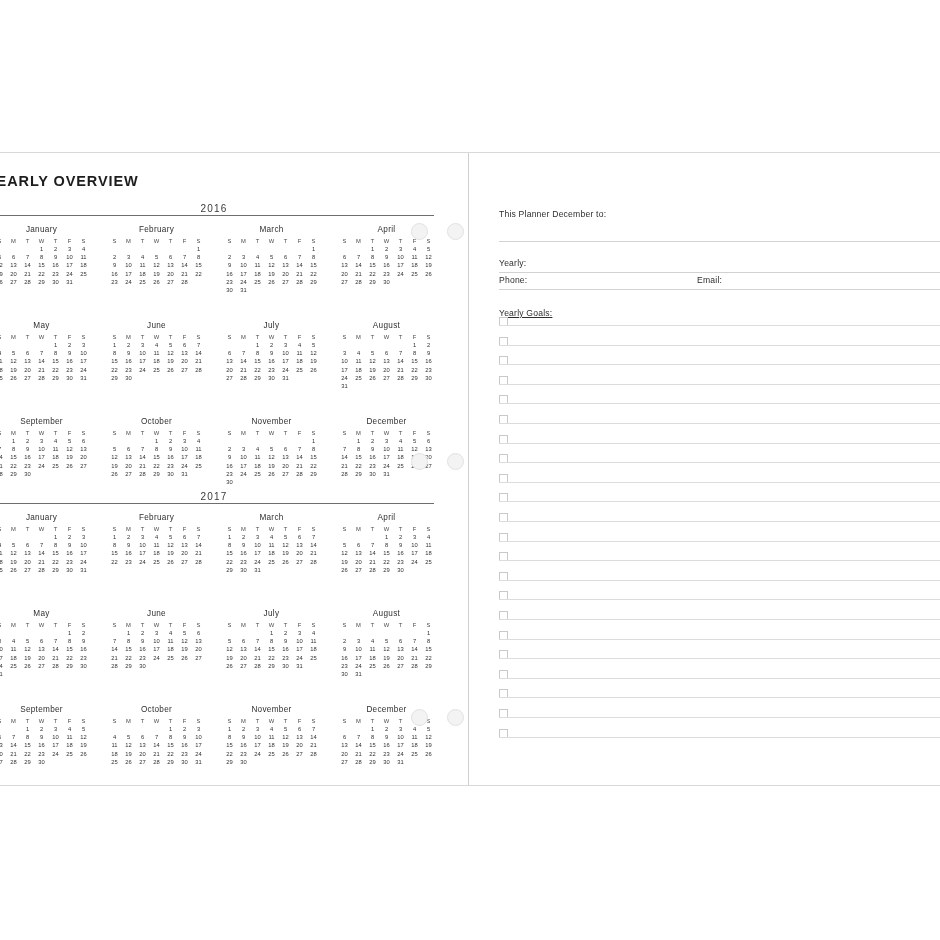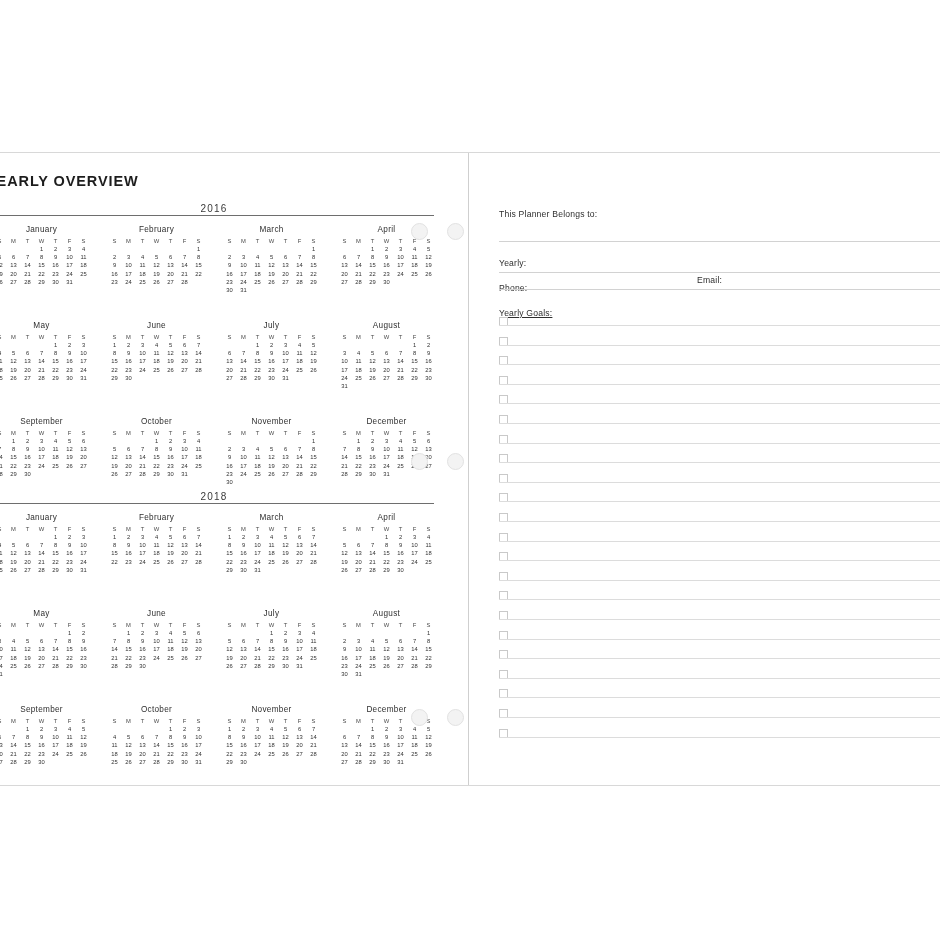--- a/index.html
+++ b/index.html
@@ -887,21 +887,21 @@
                 <div>31</div>
                 <div></div>
                 <div></div>
                 <div></div>
               </div>
             </div>
           </div>
         </div>
         <div class="year-block" style="top: 338px;">
           <div class="year-rule"></div>
-          <div class="year-label"><span>2018</span></div>
+          <div class="year-label"><span>2017</span></div>
           <div class="month-grid">
             <div class="month">
               <div class="month-name">January</div>
               <div class="dow-row">
                 <div>S</div>
                 <div>M</div>
                 <div>T</div>
                 <div>W</div>
                 <div>T</div>
                 <div>F</div>
@@ -1589,27 +1589,27 @@
                 <div></div>
               </div>
             </div>
           </div>
         </div>
       </div>
   </div>
 
   <div id="right-page">
 
-    <div class="field-label" style="left:30px; top:56px;">This Planner Belongs to:</div>
+    <div class="field-label" style="left:30px; top:56px;">This Planner December to:</div>
     <div class="field-rule" style="left:30px; top:88px; width:470px;"></div>
 
     <div class="field-label" style="left:30px; top:105px;">Yearly:</div>
     <div class="field-rule" style="left:30px; top:119px; width:470px;"></div>
 
-    <div class="field-label" style="left:30px; top:130px;">Phone:</div>
+    <div class="field-label" style="left:30px; top:122px;">Phone:</div>
     <div class="field-label" style="left:228px; top:122px;">Email:</div>
     <div class="field-rule" style="left:30px; top:136px; width:470px;"></div>
 
     <div class="field-label" style="left:30px; top:155px;text-decoration:underline;">Yearly Goals:</div>
 
     <div id="goals-container">
         <div class="goal-box" style="left: 30px; top: 164px;"></div>
         <div class="goal-line" style="left: 30px; top: 172px;"></div>
         <div class="goal-box" style="left: 30px; top: 183.6px;"></div>
         <div class="goal-line" style="left: 30px; top: 191.6px;"></div>

